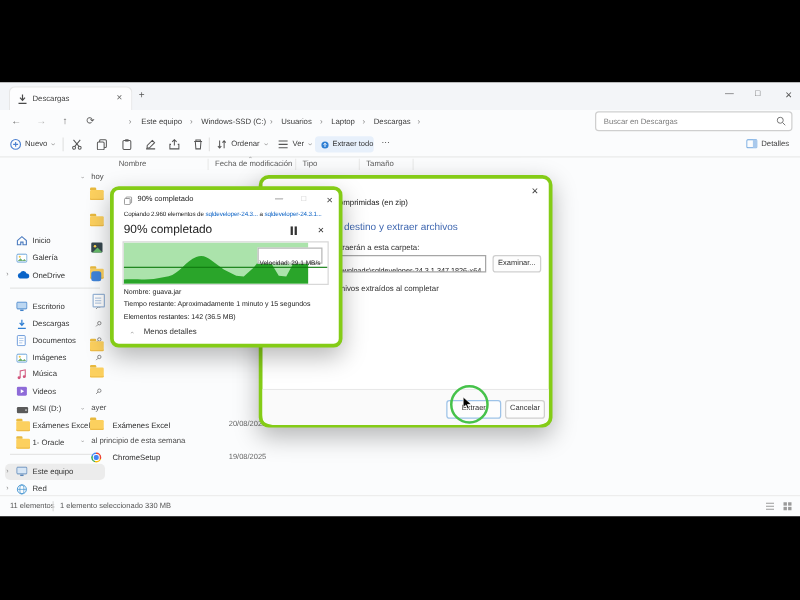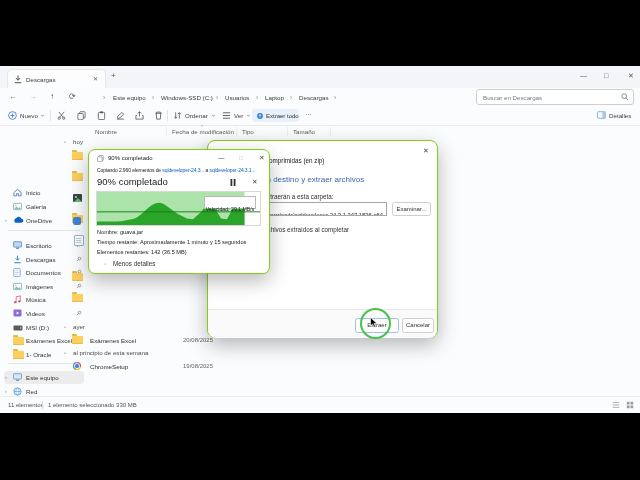--- a/index.html
+++ b/index.html
@@ -36,21 +36,21 @@
   .imgic::after{content:"";position:absolute;left:0;bottom:-1px;width:0;height:0;border-left:5px solid transparent;border-right:5px solid transparent;border-bottom:5px solid #66bb6a;}
   .fileic{width:8px;height:9px;background:#fff;border:0.5px solid #9ab6d8;border-radius:1px;position:relative;}
   .fileic::before{content:"";position:absolute;left:1px;top:2px;width:5px;height:1px;background:#b9cde6;box-shadow:0 2px 0 #b9cde6,0 4px 0 #b9cde6;}
   .appic{width:8px;height:8px;background:#3f83d8;border-radius:2px;}
   .chrome{width:8px;height:8px;border-radius:50%;background:conic-gradient(#ea4335 0 30%,#fbbc05 30% 55%,#34a853 55% 80%,#4285f4 80% 100%);position:relative;}
   .chrome::after{content:"";position:absolute;left:2.4px;top:2.4px;width:3.2px;height:3.2px;border-radius:50%;background:#4285f4;box-shadow:0 0 0 0.8px #fff;}
   .group{font-size:6.2px;color:#4a4a4a;white-space:nowrap;}
   .fname{font-size:6.2px;color:#2b2b2b;white-space:nowrap;}
   .fdate{font-size:6px;color:#666;white-space:nowrap;}
   .status{position:absolute;left:0;top:330px;width:640px;height:16px;background:#fbfcfd;border-top:1px solid #ededed;}
-  .dlg{position:absolute;background:#fff;border:1px solid #84cc16;box-shadow:0 7px 20px rgba(0,0,0,0.28);}
+  .dlg{position:absolute;background:#fff;border:3px solid #84cc16;box-shadow:0 7px 20px rgba(0,0,0,0.28);}
   .btn{position:absolute;background:#fdfdfd;border:1px solid #cfcfcf;border-radius:2.5px;text-align:center;font-size:6px;color:#333;}
   .pathbox{position:absolute;left:7px;top:61px;width:170px;height:12px;border:1px solid #a6a6a6;background:#fff;overflow:hidden;direction:rtl;}
   .pathbox span{font-size:5.8px;color:#222;white-space:nowrap;line-height:12px;padding:0 3px;}
   .link{color:#0b62c5;}
   .greenring{position:absolute;left:360px;top:308px;width:27px;height:27px;border:2.6px solid #46c24a;border-radius:50%;z-index:60;}
 </style>
 </head>
 <body>
 
 <div id="stage">

